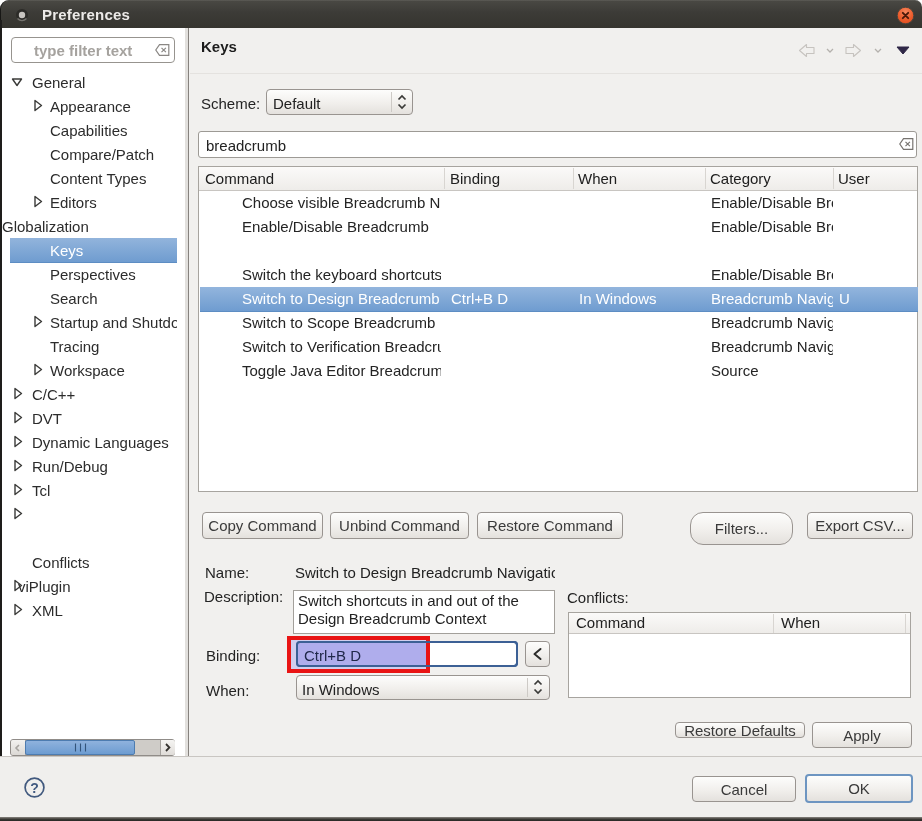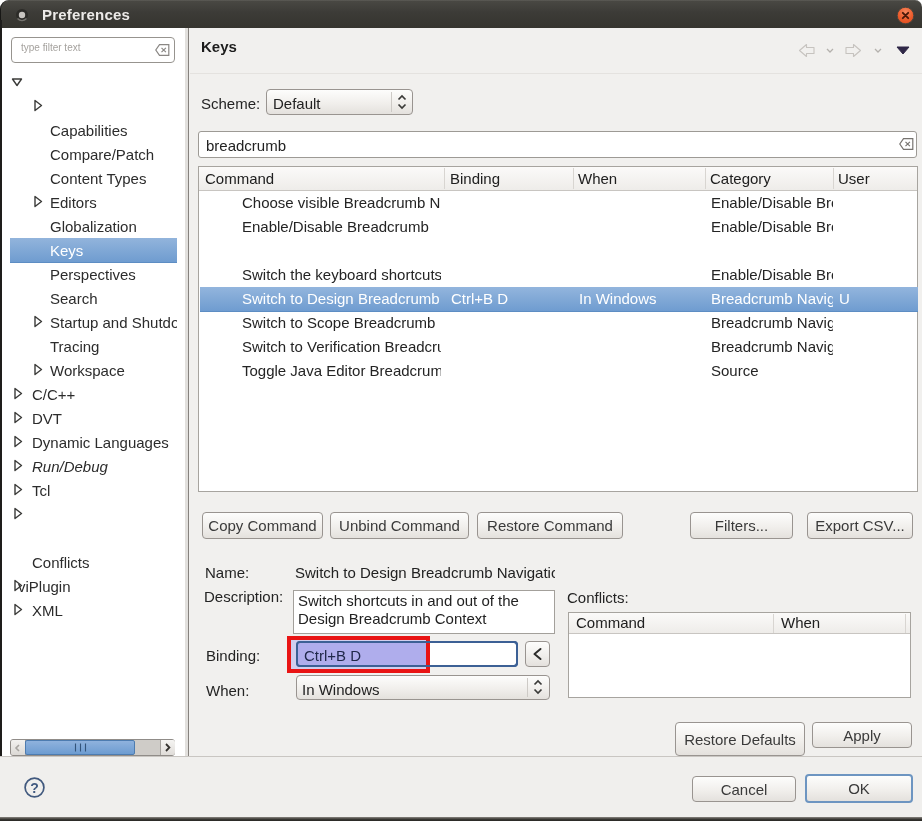--- a/index.html
+++ b/index.html
@@ -40,42 +40,48 @@
   <div class="abs titlebar"></div>
   <div class="abs title-text">Preferences</div>
   <div class="abs leftborder"></div>
   <div class="abs leftpanel"></div>
   <div class="abs divider"></div>
   <div class="abs rightpanel"></div>
   <div class="abs footer"></div>
   <div class="abs bottomstrip"></div>
 
   <div class="abs field" style="left:11px;top:37px;width:164px;height:26px;border-radius:4px;border-color:#97948f;"></div>
-  <div class="abs" style="left:21px;top:42px;font-size:10px;color:#a5a29e;">type filter text</div>
+  <div class="abs" style="left:34px;top:42px;font-size:15px;color:#a5a29e;font-weight:bold;">type filter text</div>
   <svg class="abs" style="left:155px;top:44px;" width="15" height="13" viewBox="0 0 15 13">
     <path d="M 4.5 0.7 L 13.8 0.7 L 13.8 11.3 L 4.5 11.3 L 0.8 6 Z" fill="none" stroke="#8a8784" stroke-width="1.2"></path>
     <path d="M 6.5 3.8 L 10.9 8.2 M 10.9 3.8 L 6.5 8.2" stroke="#8a8784" stroke-width="1.2"></path>
   </svg>
 
   <div class="abs sel-keys"></div>
 
+  <div class="abs treerow" style="top:70px;">
+      <span style="margin-left:30px;">General</span>
+    </div>
+  <div class="abs treerow" style="top:94px;">
+      <span style="margin-left:48px;">Appearance</span>
+    </div>
   <div class="abs treerow" style="top:118px;">
       <span style="margin-left:48px;">Capabilities</span>
     </div>
   <div class="abs treerow" style="top:142px;">
       <span style="margin-left:48px;">Compare/Patch</span>
     </div>
   <div class="abs treerow" style="top:166px;">
       <span style="margin-left:48px;">Content Types</span>
     </div>
   <div class="abs treerow" style="top:190px;">
       <span style="margin-left:48px;">Editors</span>
     </div>
   <div class="abs treerow" style="top:214px;">
-      <span style="margin-left:48px;text-align:center;">Globalization</span>
+      <span style="text-align:center;">Globalization</span>
     </div>
   <div class="abs treerow" style="top:238px;color:#ffffff;">
       <span style="margin-left:48px;">Keys</span>
     </div>
   <div class="abs treerow" style="top:262px;">
       <span style="margin-left:48px;">Perspectives</span>
     </div>
   <div class="abs treerow" style="top:286px;">
       <span style="margin-left:48px;">Search</span>
     </div>
@@ -91,21 +97,21 @@
   <div class="abs treerow" style="top:382px;">
       <span style="margin-left:30px;">C/C++</span>
     </div>
   <div class="abs treerow" style="top:406px;">
       <span style="margin-left:30px;">DVT</span>
     </div>
   <div class="abs treerow" style="top:430px;">
       <span style="margin-left:30px;">Dynamic Languages</span>
     </div>
   <div class="abs treerow" style="top:454px;">
-      <span style="margin-left:30px;font-style:italic;">Run/Debug</span>
+      <span style="margin-left:30px;">Run/Debug</span>
     </div>
   <div class="abs treerow" style="top:478px;">
       <span style="margin-left:30px;">Tcl</span>
     </div>
   <div class="abs treerow" style="top:550px;">
       <span style="margin-left:30px;">Conflicts</span>
     </div>
   <div class="abs treerow" style="top:574px;">
       <span style="margin-left:16px;">viPlugin</span>
     </div>
@@ -235,21 +241,21 @@
       </div>
     <div class="row" style="top:192px;">
         <span class="rowtxt" style="left:42px;max-width:199px;overflow:hidden;display:inline-block;">Toggle Java Editor Breadcrumb</span>
       <span class="rowtxt" style="left:511px;">Source</span>
       </div>
   </div>
 
   <div class="abs gtkbtn" style="left:202px;top:512px;width:121px;height:27px;">Copy Command</div>
   <div class="abs gtkbtn" style="left:330px;top:512px;width:139px;height:27px;">Unbind Command</div>
   <div class="abs gtkbtn" style="left:477px;top:512px;width:146px;height:27px;">Restore Command</div>
-  <div class="abs gtkbtn" style="left:690px;top:512px;width:103px;height:27px;">Filters...</div>
+  <div class="abs gtkbtn" style="left:690px;top:512px;width:103px;height:33px;border-radius:13px;">Filters...</div>
   <div class="abs gtkbtn" style="left:807px;top:512px;width:106px;height:27px;">Export CSV...</div>
 
   <div class="abs lbl" style="left:205px;top:564px;">Name:</div>
   <div class="abs txt" style="left:295px;top:564px;max-width:260px;overflow:hidden;">Switch to Design Breadcrumb Navigation</div>
   <div class="abs lbl" style="left:204px;top:588px;">Description:</div>
   <div class="abs" style="left:293px;top:590px;width:262px;height:44px;background:#ffffff;border:1px solid #a3a09b;box-sizing:border-box;"></div>
   <div class="abs txt" style="left:298px;top:592px;width:250px;white-space:normal;line-height:18px;">Switch shortcuts in and out of the Design Breadcrumb Context</div>
 
   <div class="abs lbl" style="left:206px;top:647px;">Binding:</div>
   <div class="abs" style="left:296px;top:641px;width:222px;height:26px;background:#ffffff;border:2px solid #3e699c;border-radius:4px;box-sizing:border-box;"></div>
@@ -274,21 +280,21 @@
   <div class="abs lbl" style="left:567px;top:589px;">Conflicts:</div>
   <div class="abs" style="left:568px;top:612px;width:343px;height:86px;background:#ffffff;border:1px solid #a7a49f;box-sizing:border-box;">
     <div class="hdrgrad" style="position:absolute;left:0;top:0;width:341px;height:20px;border-bottom:1px solid #c8c5c1;">
       <div style="position:absolute;left:7px;top:1px;font-size:15px;color:#202020;">Command</div>
       <div style="position:absolute;left:212px;top:1px;font-size:15px;color:#202020;">When</div>
       <div style="position:absolute;left:204px;top:1px;width:1px;height:19px;background:#d8d5d1;"></div>
       <div style="position:absolute;left:336px;top:1px;width:1px;height:19px;background:#d8d5d1;"></div>
     </div>
   </div>
 
-  <div class="abs gtkbtn" style="left:675px;top:722px;width:130px;height:34px;">Restore Defaults</div>
+  <div class="abs gtkbtn" style="left:675px;top:722px;width:130px;height:16px;">Restore Defaults</div>
   <div class="abs gtkbtn" style="left:812px;top:722px;width:100px;height:26px;">Apply</div>
 
   <svg class="abs" style="left:24px;top:777px;" width="21" height="21" viewBox="0 0 21 21">
     <circle cx="10.5" cy="10.5" r="9.4" fill="none" stroke="#41597e" stroke-width="1.7"></circle>
     <text x="10.5" y="15.5" text-anchor="middle" font-size="14" font-weight="bold" fill="#415a80" font-family="Liberation Sans, sans-serif">?</text>
   </svg>
   <div class="abs gtkbtn" style="left:692px;top:776px;width:104px;height:26px;">Cancel</div>
   <div class="abs gtkbtn" style="left:805px;top:774px;width:108px;height:29px;border:2px solid #6d95c1;">OK</div>
 
   <svg class="abs" style="left:15px;top:8px;" width="15" height="15" viewBox="0 0 15 15">

